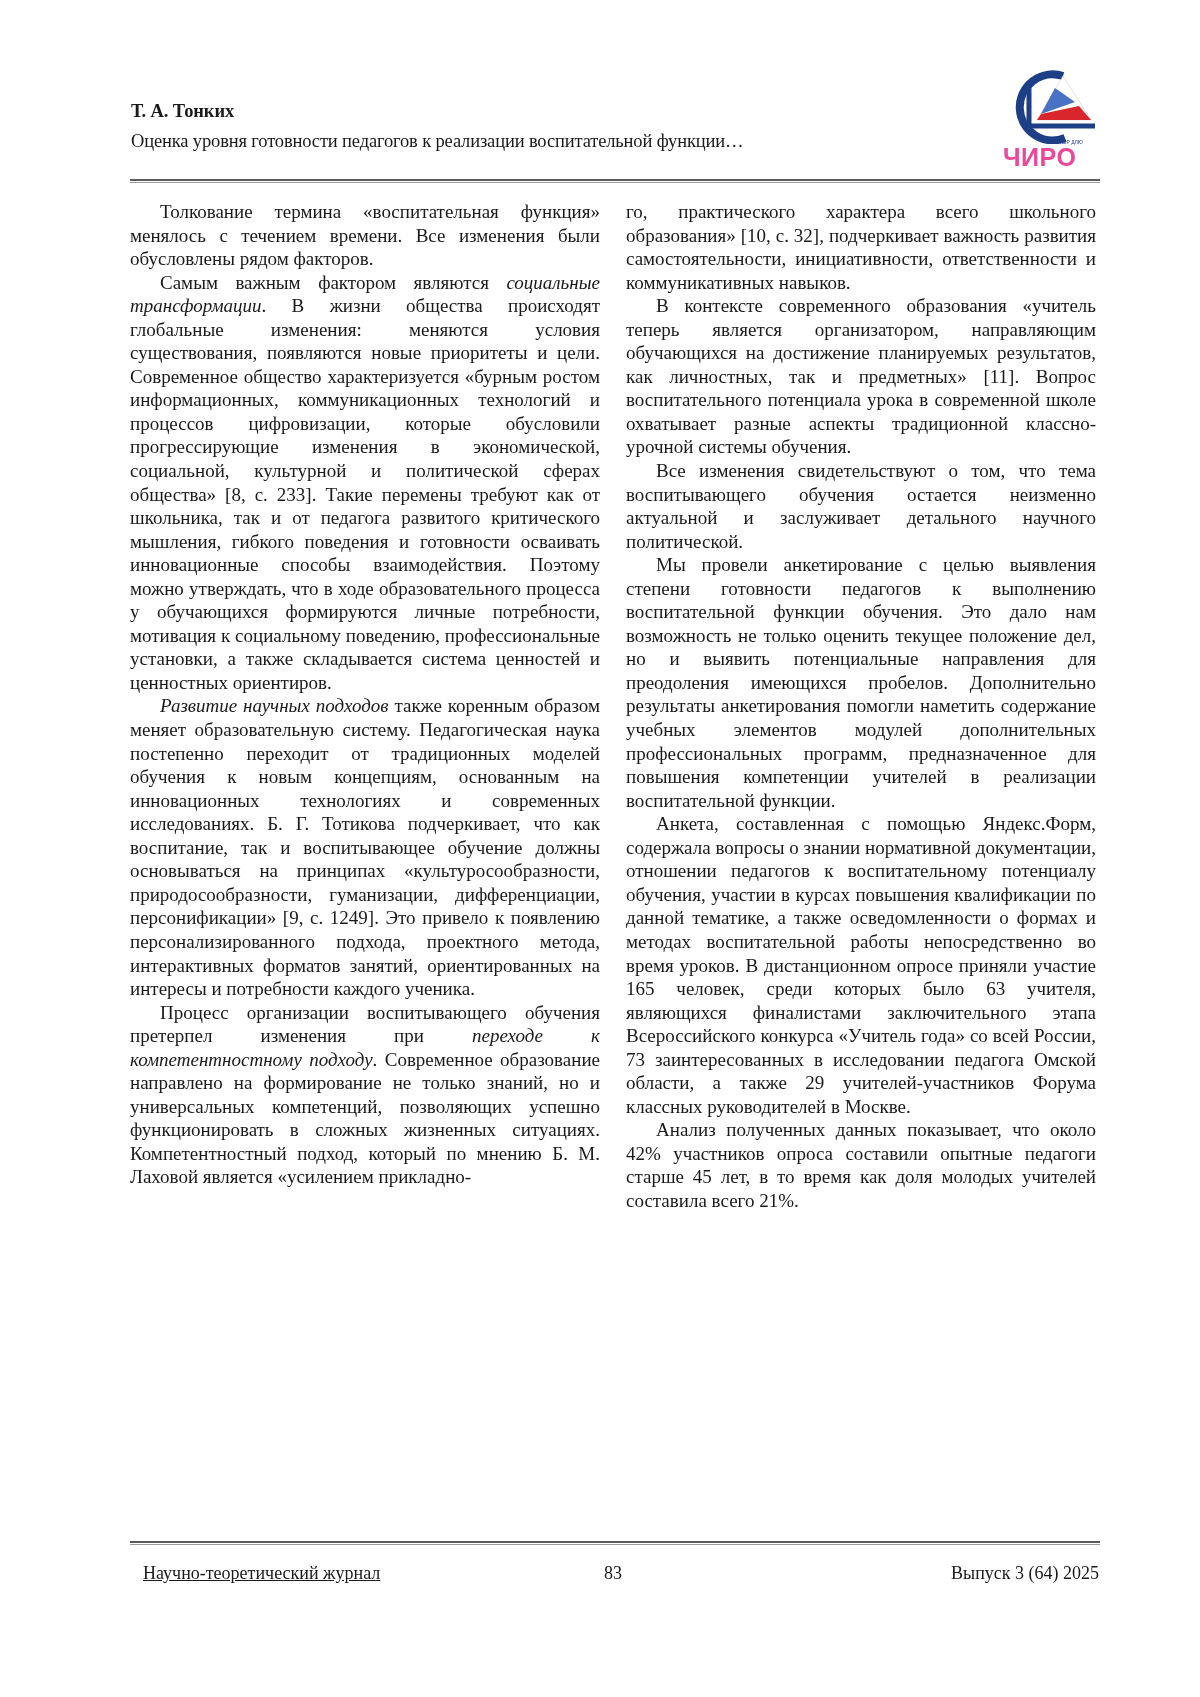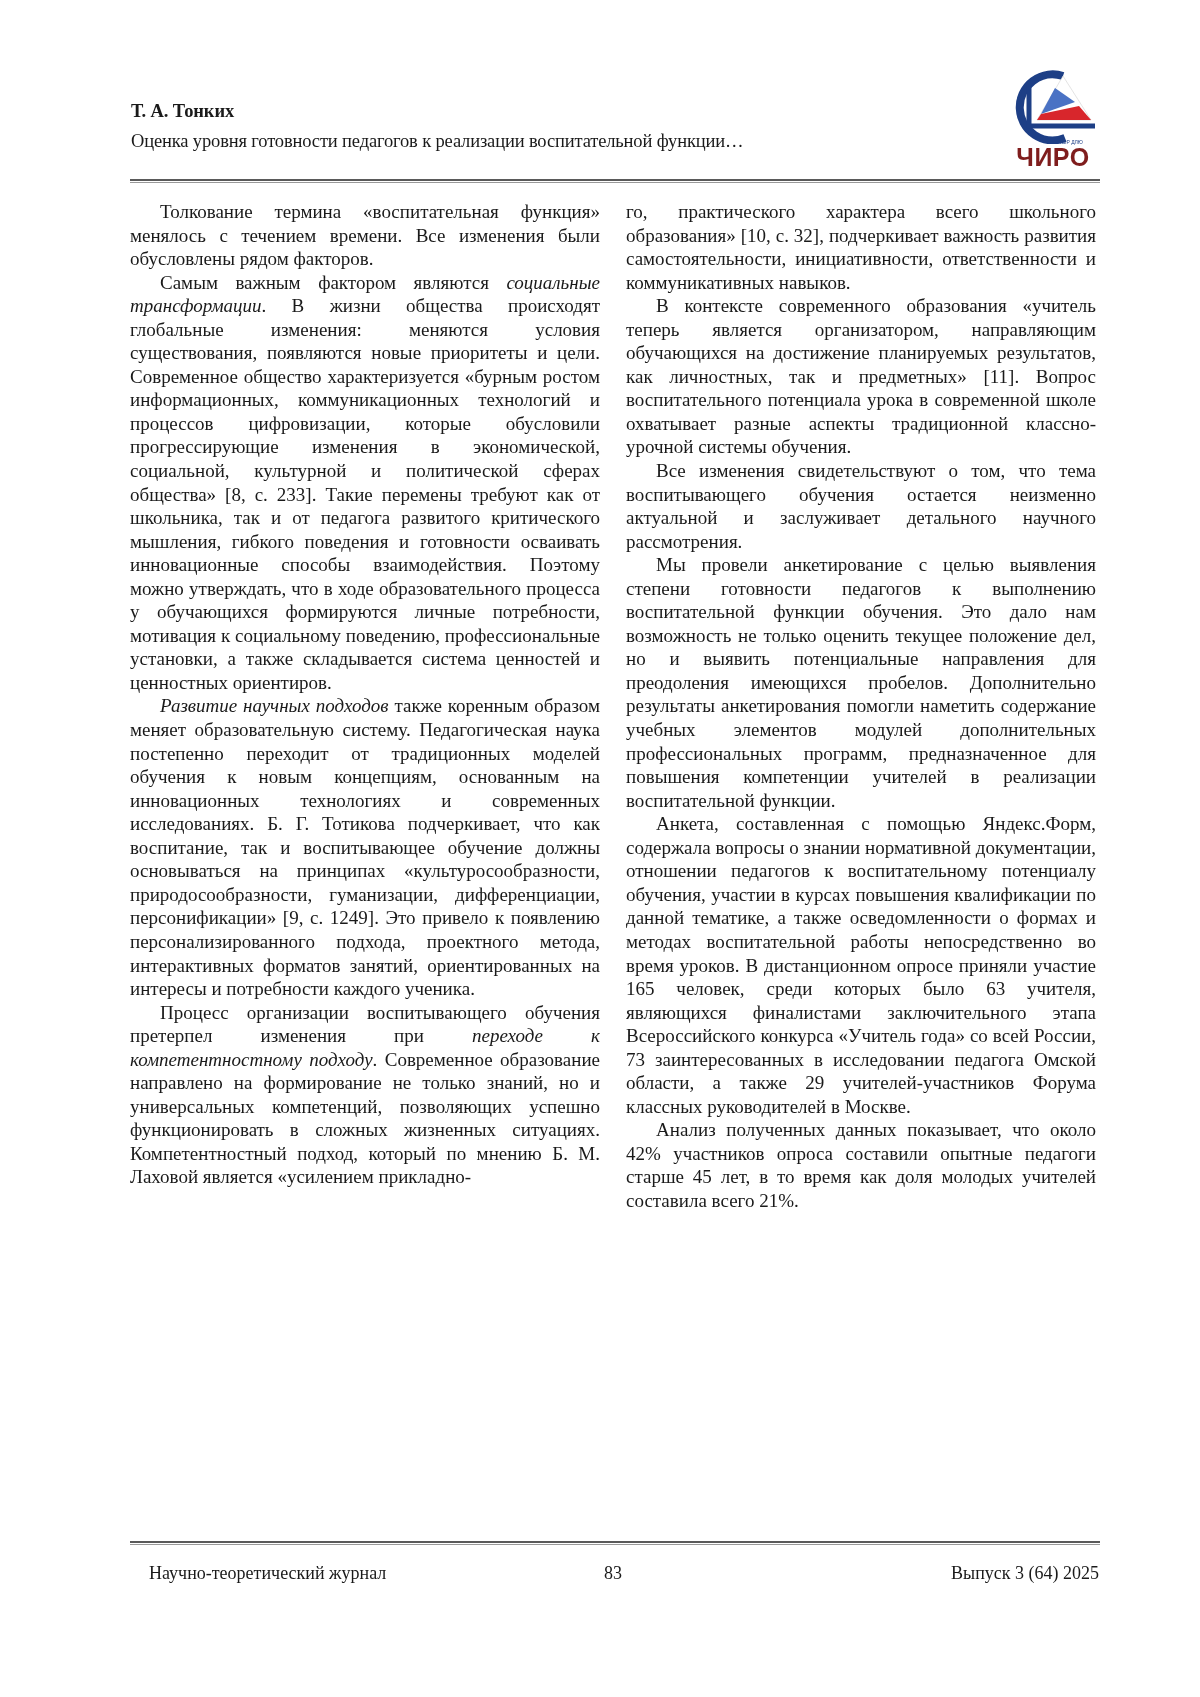--- a/index.html
+++ b/index.html
@@ -4,37 +4,37 @@
 <style>
   html, body { margin: 0; padding: 0; background: #ffffff; }
   body { width: 1200px; height: 1697px; position: relative; overflow: hidden; color: #1a1a1a; }
   .page { position: absolute; left: 0; top: 0; width: 1200px; height: 1697px; }
 
   .header { position: absolute; left: 131px; top: 98px; width: 860px; }
   .author { font-family: "Liberation Serif", serif; font-weight: bold; font-size: 18.5px; letter-spacing: -0.1px; line-height: 26px; }
   .title { font-family: "Liberation Serif", serif; font-weight: normal; font-size: 18.5px; letter-spacing: -0.15px; line-height: 26px; margin-top: 4px; white-space: nowrap; }
 
   .logo { position: absolute; left: 1003px; top: 68px; width: 100px; height: 104px; }
-  .logo-text { position: absolute; left: 0; top: 76px; width: 100px; text-align: center; font-family: "Liberation Sans", sans-serif; font-weight: bold; font-size: 25px; color: #7f1d1d; letter-spacing: 0.5px; line-height: 26px; }
+  .logo-text { position: absolute; left: 0; top: 76px; width: 100px; font-family: "Liberation Sans", sans-serif; font-weight: bold; font-size: 25px; color: #ec4899; letter-spacing: 0.5px; line-height: 26px; }
   .logo-sub { position: absolute; left: 56px; top: 71px; font-family: "Liberation Sans", sans-serif; font-size: 5px; color: #1d3f86; }
 
   .rule { position: absolute; left: 130px; width: 970px; height: 4px; border-top: 2px solid #5a5a5a; border-bottom: 1px solid #9a9a9a; box-sizing: border-box; }
   .rule-top { top: 179px; }
   .rule-bottom { top: 1541px; }
 
   .col { position: absolute; top: 200px; width: 470px; font-family: "Liberation Serif", serif; font-size: 19px; line-height: 23.55px; text-align: justify; hyphens: manual; }
   .col-left { left: 130px; }
   .col-right { left: 626px; }
   .col p { margin: 0; text-indent: 30px; }
   .col p.cont { text-indent: 0; }
   .col h3 { margin: 0; padding-left: 30px; font-size: 19px; font-weight: bold; line-height: 23.55px; }
   .col .it { font-style: italic; }
 
   .footer { position: absolute; top: 1561px; left: 131px; width: 968px; font-family: "Liberation Serif", serif; font-size: 18px; line-height: 24px; }
-  .footer .j { position: absolute; left: 18px; top: 0; white-space: nowrap; }
+  .footer .j { position: absolute; left: 12px; top: 0; white-space: nowrap; text-decoration: underline; }
   .footer .pn { position: absolute; left: 473px; top: 0; }
   .footer .iss { position: absolute; right: 0; top: 0; white-space: nowrap; }
 </style>
 </head>
 <body>
 
 <div class="page">
 
   <div class="header">
     <div class="author">Т. А. Тонких</div>
@@ -58,21 +58,21 @@
   <div class="col col-left">
     <p>Толкование термина «воспитательная функция» менялось с течением времени. Все изменения были обусловлены рядом факторов.</p>
     <p><span>Самым важным фактором являются </span><span class="it">социальные трансформации</span><span>. В жизни общества происходят глобальные изменения: меняются условия существования, появляются новые приоритеты и цели. Современное общество характеризуется «бурным ростом информационных, коммуникационных технологий и процессов цифровизации, которые обусловили прогрессирующие изменения в экономической, социальной, культурной и политической сферах общества» [8, с. 233]. Такие перемены требуют как от школьника, так и от педагога развитого критического мышления, гибкого поведения и готовности осваивать инновационные способы взаимодействия. Поэтому можно утверждать, что в ходе образовательного процесса у обучающихся формируются личные потребности, мотивация к социальному поведению, профессиональные установки, а также складывается система ценностей и ценностных ориентиров.</span></p>
     <p><span class="it">Развитие научных подходов</span><span> также коренным образом меняет образовательную систему. Педагогическая наука постепенно переходит от традиционных моделей обучения к новым концепциям, основанным на инновационных технологиях и современных исследованиях. Б. Г. Тотикова подчеркивает, что как воспитание, так и воспитывающее обучение должны основываться на принципах «культуросообразности, природосообразности, гуманизации, дифференциации, персонификации» [9, с. 1249]. Это привело к появлению персонализированного подхода, проектного метода, интерактивных форматов занятий, ориентированных на интересы и потребности каждого ученика.</span></p>
     <p><span>Процесс организации воспитывающего обучения претерпел изменения при </span><span class="it">переходе к компетентностному подходу</span><span>. Современное образование направлено на формирование не только знаний, но и универсальных компетенций, позволяющих успешно функционировать в сложных жизненных ситуациях. Компетентностный подход, который по мнению Б. М. Лаховой является «усилением прикладно-</span></p>
   </div>
 
   <div class="col col-right">
     <p class="cont">го, практического характера всего школьного образования» [10, с. 32], подчеркивает важность развития самостоятельности, инициативности, ответственности и коммуникативных навыков.</p>
     <p>В контексте современного образования «учитель теперь является организатором, направляющим обучающихся на достижение планируемых результатов, как личностных, так и предметных» [11]. Вопрос воспитательного потенциала урока в современной школе охватывает разные аспекты традиционной классно-урочной системы обучения.</p>
-    <p>Все изменения свидетельствуют о том, что тема воспитывающего обучения остается неизменно актуальной и заслуживает детального научного рассмотрения.</p>
+    <p>Все изменения свидетельствуют о том, что тема воспитывающего обучения остается неизменно актуальной и заслуживает детального научного политической.</p>
     <p>Мы провели анкетирование с целью выявления степени готовности педагогов к выполнению воспитательной функции обучения. Это дало нам возможность не только оценить текущее положение дел, но и выявить потенциальные направления для преодоления имеющихся пробелов. Дополнительно результаты анкетирования помогли наметить содержание учебных элементов модулей дополнительных профессиональных программ, предназначенное для повышения компетенции учителей в реализации воспитательной функции.</p>
     <p>Анкета, составленная с помощью Яндекс.Форм, содержала вопросы о знании нормативной документации, отношении педагогов к воспитательному потенциалу обучения, участии в курсах повышения квалификации по данной тематике, а также осведомленности о формах и методах воспитательной работы непосредственно во время уроков. В дистанционном опросе приняли участие 165 человек, среди которых было 63 учителя, являющихся финалистами заключительного этапа Всероссийского конкурса «Учитель года» со всей России, 73 заинтересованных в исследовании педагога Омской области, а также 29 учителей-участников Форума классных руководителей в Москве.</p>
     <p>Анализ полученных данных показывает, что около 42% участников опроса составили опытные педагоги старше 45 лет, в то время как доля молодых учителей составила всего 21%.</p>
   </div>
 
   <div class="rule rule-bottom"></div>
 
   <div class="footer">
     <span class="j">Научно-теоретический журнал</span>
     <span class="pn">83</span>

